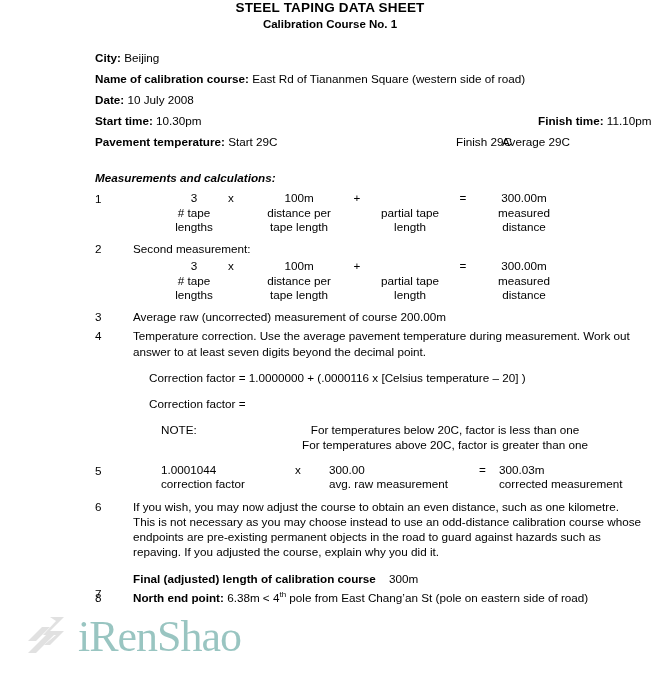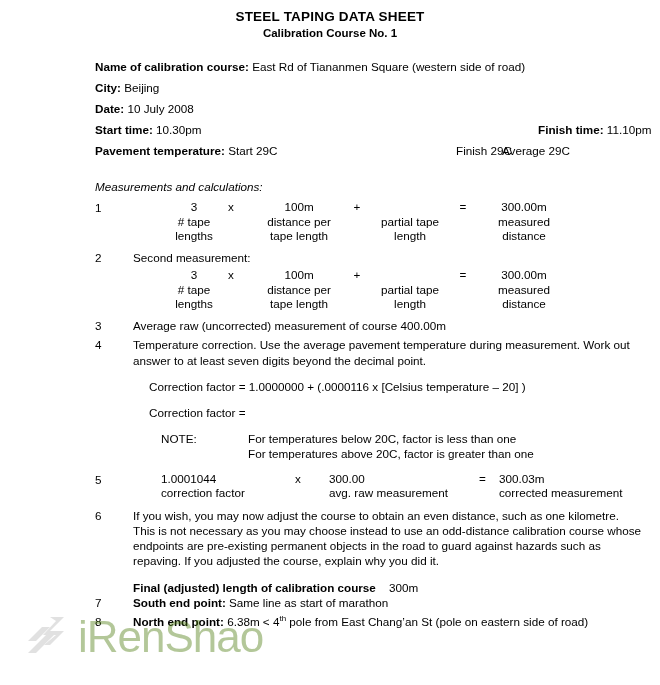--- a/index.html
+++ b/index.html
@@ -31,36 +31,35 @@
     height: 62px;
     display: flex;
     align-items: center;
     gap: 6px;
     opacity: 0.42;
     pointer-events: none;
     z-index: 5;
   }
   .wm-logo { width: 46px; height: 44px; flex: 0 0 auto; }
   .wm-text {
-    font-family: Liberation Sans, sans-serif;
+    font-family: Liberation Serif, serif;
     font-size: 44px;
     line-height: 44px;
-    color: #4d7c0f;
+    color: #0f766e;
     letter-spacing: -1px;
     white-space: nowrap;
   }
 
   
   .doc-title {
     text-align: center;
     font-weight: bold;
     font-size: 13.5px;
     letter-spacing: 0.2px;
     margin: 0;
-    padding-top: 9px;
   }
   .doc-subtitle {
     text-align: center;
     font-weight: bold;
     font-size: 11.5px;
     margin: 0;
     padding-top: 3px;
   }
 
   
@@ -77,21 +76,21 @@
   .lbl { font-weight: bold; }
   .val { font-weight: normal; }
   .col2 { position: absolute; left: 407px; top: 0; }
   .col2b { position: absolute; left: 325px; top: 0; margin-left: 36px; }
   .col3 { position: absolute; left: 443px; top: 0; }
 
   
   .section-head {
     margin-top: 15px;
     padding-left: 95px;
-    font-weight: normal;
+    font-weight: bold;
     font-style: italic;
     font-size: 11.7px;
   }
 
   
   .items { margin-top: 7px; }
   .item {
     position: relative;
     padding-left: 133px;
     padding-right: 18px;
@@ -162,21 +161,21 @@
   }
   .note-block {
     margin-left: 28px;
     margin-top: 11px;
     position: relative;
     font-size: 11.7px;
     line-height: 15px;
     height: 31px;
   }
   .note-label { position: absolute; left: 0; top: 0; }
-  .note-lines { margin-left: 87px; }
+  .note-lines { margin-left: 87px; text-align: center; }
 
   
   .bold-line { font-weight: bold; }
   sup { font-size: 0.68em; vertical-align: super; line-height: 0; }
 
   .final-row {
     position: relative;
     padding-left: 133px;
     font-size: 11.7px;
     line-height: 15.2px;
@@ -199,27 +198,27 @@
     </svg>
     <span class="wm-text">iRenShao</span>
   </div>
 
   <div class="doc-title">STEEL TAPING DATA SHEET</div>
   <div class="doc-subtitle">Calibration Course No. 1</div>
 
   <div class="fields">
 
     <div class="field-row">
+      <span class="lbl">City:</span>
+      <span class="val">Beijing</span>
+    </div>
+
+    <div class="field-row">
       <span class="lbl">Name of calibration course:</span>
       <span class="val">East Rd of Tiananmen Square (western side of road)</span>
-    </div>
-
-    <div class="field-row">
-      <span class="lbl">City:</span>
-      <span class="val">Beijing</span>
     </div>
 
     <div class="field-row">
       <span class="lbl">Date:</span>
       <span class="val">10 July 2008</span>
     </div>
 
     <div class="field-row">
       <span class="lbl">Start time:</span>
       <span class="val">10.30pm</span>
@@ -296,21 +295,21 @@
         <span class="cell fA-meas">
           <span>300.00m</span>
           <span class="cap">measured</span>
           <span class="cap">distance</span>
         </span>
       </div>
     </div>
 
     <div class="item">
       <span class="item-num">3</span>
-      <span class="item-body">Average raw (uncorrected) measurement of course 400.00m</span>
+      <span class="item-body">Average raw (uncorrected) measurement of course 200.00m</span>
     </div>
 
     <div class="item">
       <span class="item-num">4</span>
       <span class="item-body">Temperature correction. Use the average pavement temperature during measurement. Work out answer to at least seven digits beyond the decimal point.</span>
       <div class="sub-line">Correction factor = 1.0000000  +   (.0000116   x   [Celsius temperature – 20] )</div>
       <div class="sub-line">Correction factor =</div>
       <div class="note-block">
         <span class="note-label">NOTE:</span>
         <div class="note-lines">
@@ -345,24 +344,20 @@
       <span class="item-body">If you wish, you may now adjust the course to obtain an even distance, such as one kilometre. This is not necessary as you may choose instead to use an odd-distance calibration course whose endpoints are pre-existing permanent objects in the road to guard against hazards such as repaving. If you adjusted the course, explain why you did it.</span>
     </div>
 
     <div class="final-row">
       <span class="bold-line">Final (adjusted) length of calibration course</span>
       <span class="final-val">300m</span>
     </div>
 
     <div class="item">
       <span class="item-num">7</span>
-      <span class="item-body">
-        <span class="bold-line">South end point:</span>
-        <span>Same line as start of marathon</span>
-      </span>
     </div>
 
     <div class="item">
       <span class="item-num">8</span>
       <span class="item-body">
         <span class="bold-line">North end point:</span>
         <span>6.38m &lt; 4</span><sup>th</sup><span> pole from East Chang’an St (pole on eastern side of road)</span>
       </span>
     </div>
 

